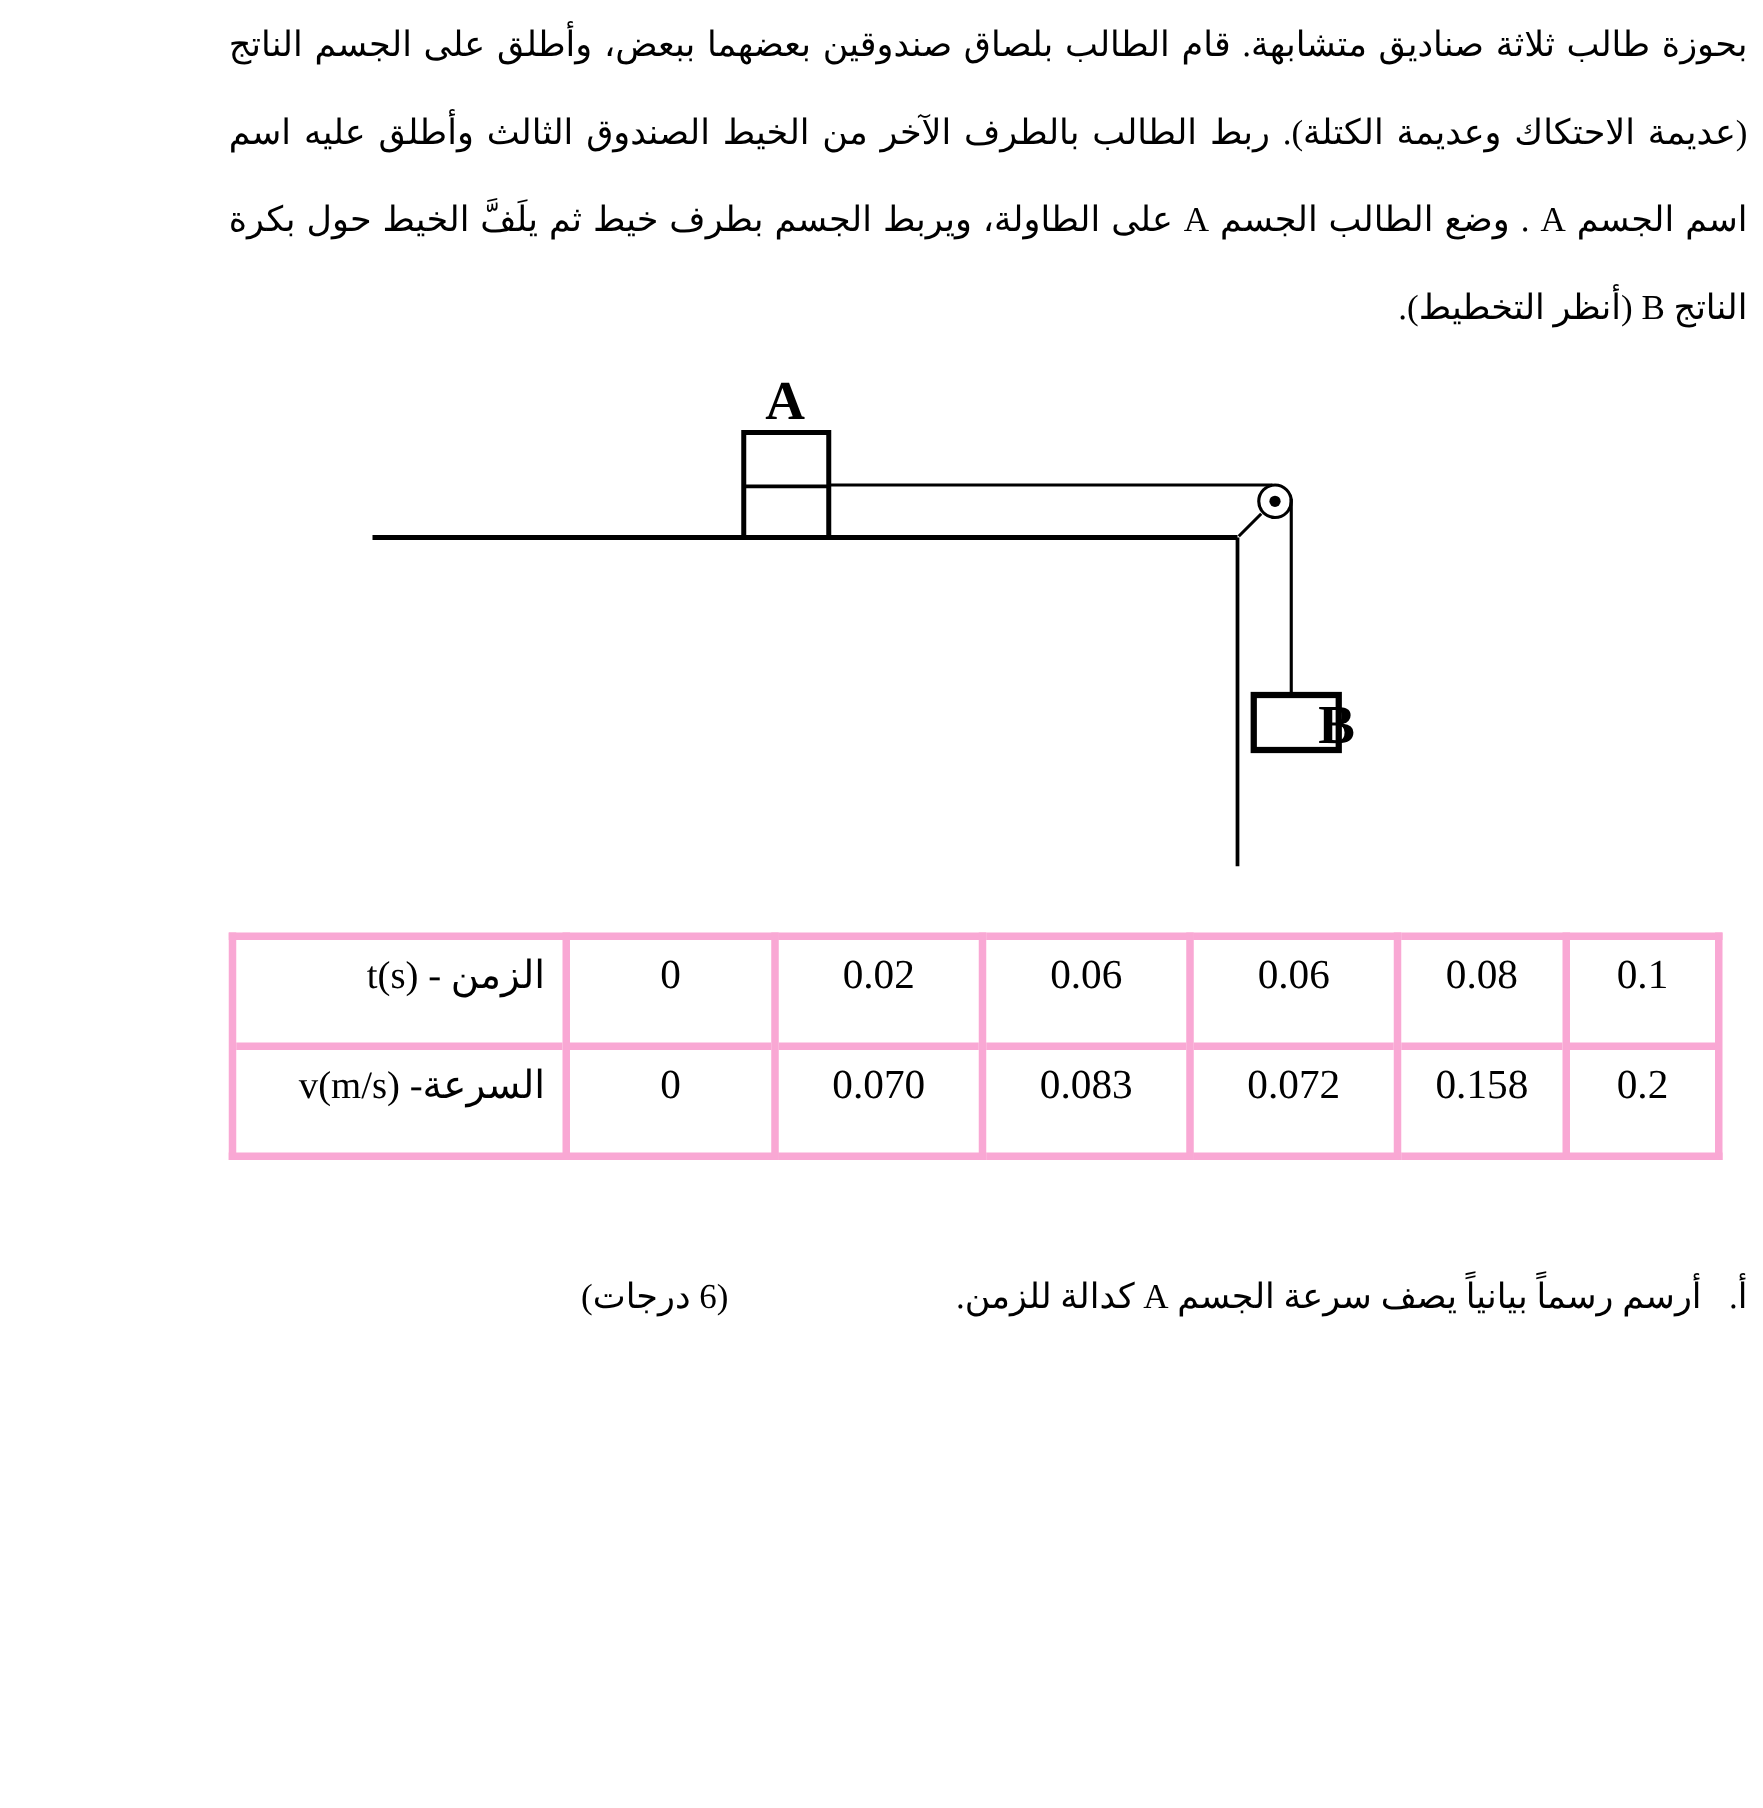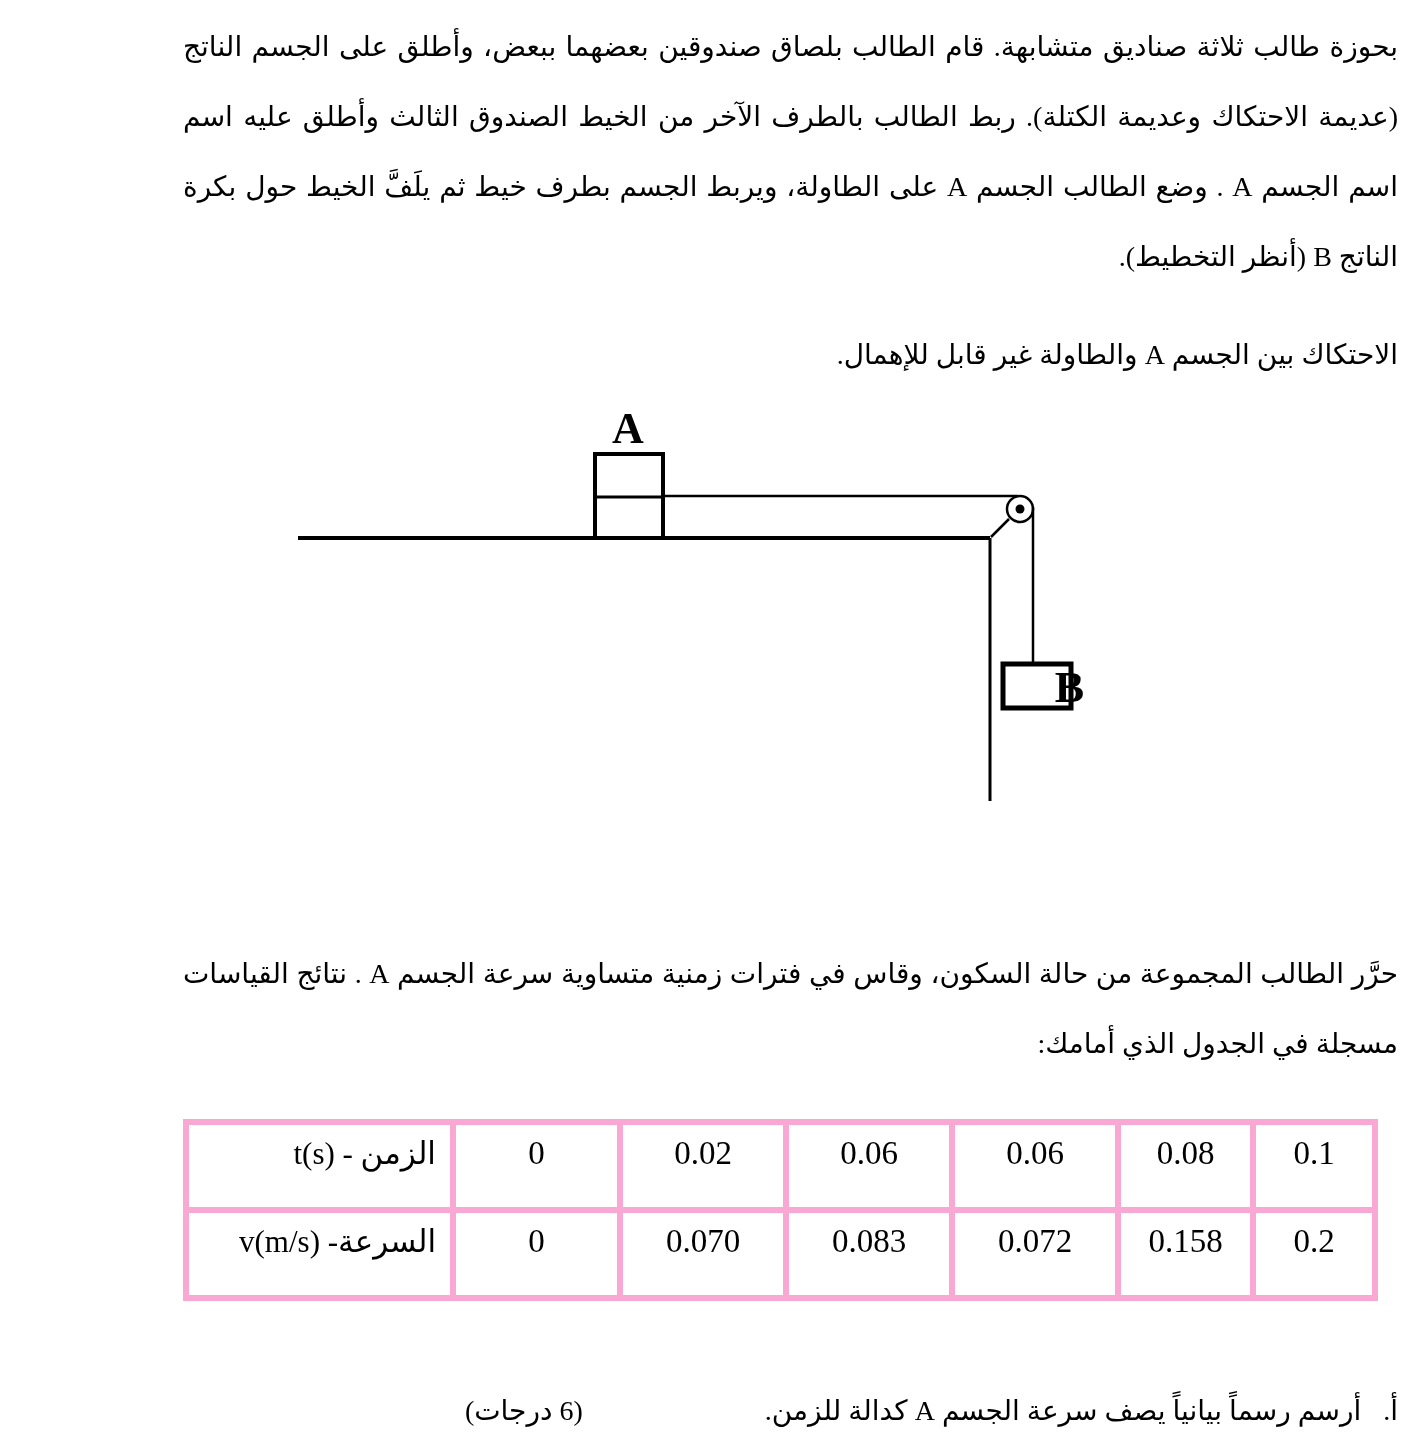--- a/index.html
+++ b/index.html
@@ -5,21 +5,21 @@
   * { margin: 0; padding: 0; box-sizing: border-box; }
   html, body { background: #ffffff; }
   body {
     width: 1410px;
     height: 1446px;
     overflow: hidden;
     direction: rtl;
     color: #000;
     font-family: "Liberation Serif", "DejaVu Sans", serif;
   }
-  .page { width: 1273px; height: 1446px; position: relative; padding-top: 12px; }
+  .page { width: 1273px; height: 1446px; position: relative; padding-top: 2px; }
 
   .txt { margin-right: 12px; margin-left: 46px; }
 
   .line {
     font-size: 28px;
     line-height: 70px;
     white-space: normal;
   }
   .just {
     text-align: justify;
@@ -87,21 +87,20 @@
 
 <div class="page">
 
   <div class="txt">
     <p class="line just">بحوزة طالب ثلاثة صناديق متشابهة.  قام الطالب بلصاق صندوقين بعضهما ببعض، وأطلق على الجسم الناتج</p>
     <p class="line just">(عديمة الاحتكاك وعديمة الكتلة). ربط الطالب بالطرف الآخر من الخيط الصندوق الثالث وأطلق عليه اسم</p>
     <p class="line just">اسم الجسم A . وضع الطالب الجسم A على الطاولة، ويربط الجسم بطرف خيط ثم يلَفَّ الخيط حول بكرة</p>
     <p class="line start">الناتج B (أنظر التخطيط).</p>
   </div>
 
-  <p class="line start txt friction">الاحتكاك بين الجسم A والطاولة غير قابل للإهمال.</p>
 
   <svg class="diagram" width="1410" height="420" viewBox="0 388 1410 420" xmlns="http://www.w3.org/2000/svg">
 
     <line x1="298" y1="532" x2="990" y2="532" stroke-width="4"></line>
 
     <line x1="990" y1="532" x2="990" y2="795" stroke-width="3"></line>
 
     <rect x="595" y="448" width="68" height="84" stroke-width="4"></rect>
     <line x1="595" y1="491" x2="663" y2="491" stroke-width="3"></line>
 
@@ -113,24 +112,20 @@
     <circle cx="1020" cy="503" r="4.5" fill="#000000" stroke-width="0"></circle>
 
     <line x1="1033" y1="501" x2="1033" y2="658" stroke-width="2.5"></line>
 
     <rect x="1003" y="658" width="68" height="44" stroke-width="5"></rect>
 
     <text x="628" y="437" text-anchor="middle">A</text>
     <text x="1084" y="696" text-anchor="start">B</text>
   </svg>
 
-  <div class="txt para2">
-    <p class="line just">حرَّر الطالب المجموعة من حالة السكون، وقاس في فترات زمنية متساوية سرعة الجسم A . نتائج القياسات</p>
-    <p class="line start">مسجلة في الجدول الذي أمامك:</p>
-  </div>
 
   <table class="meas">
     <colgroup>
       <col style="width:267px">
         <col style="width:167px">
         <col style="width:166px">
       <col style="width:166px">
         <col style="width:166px">
         <col style="width:135px">
         <col style="width:122px">

